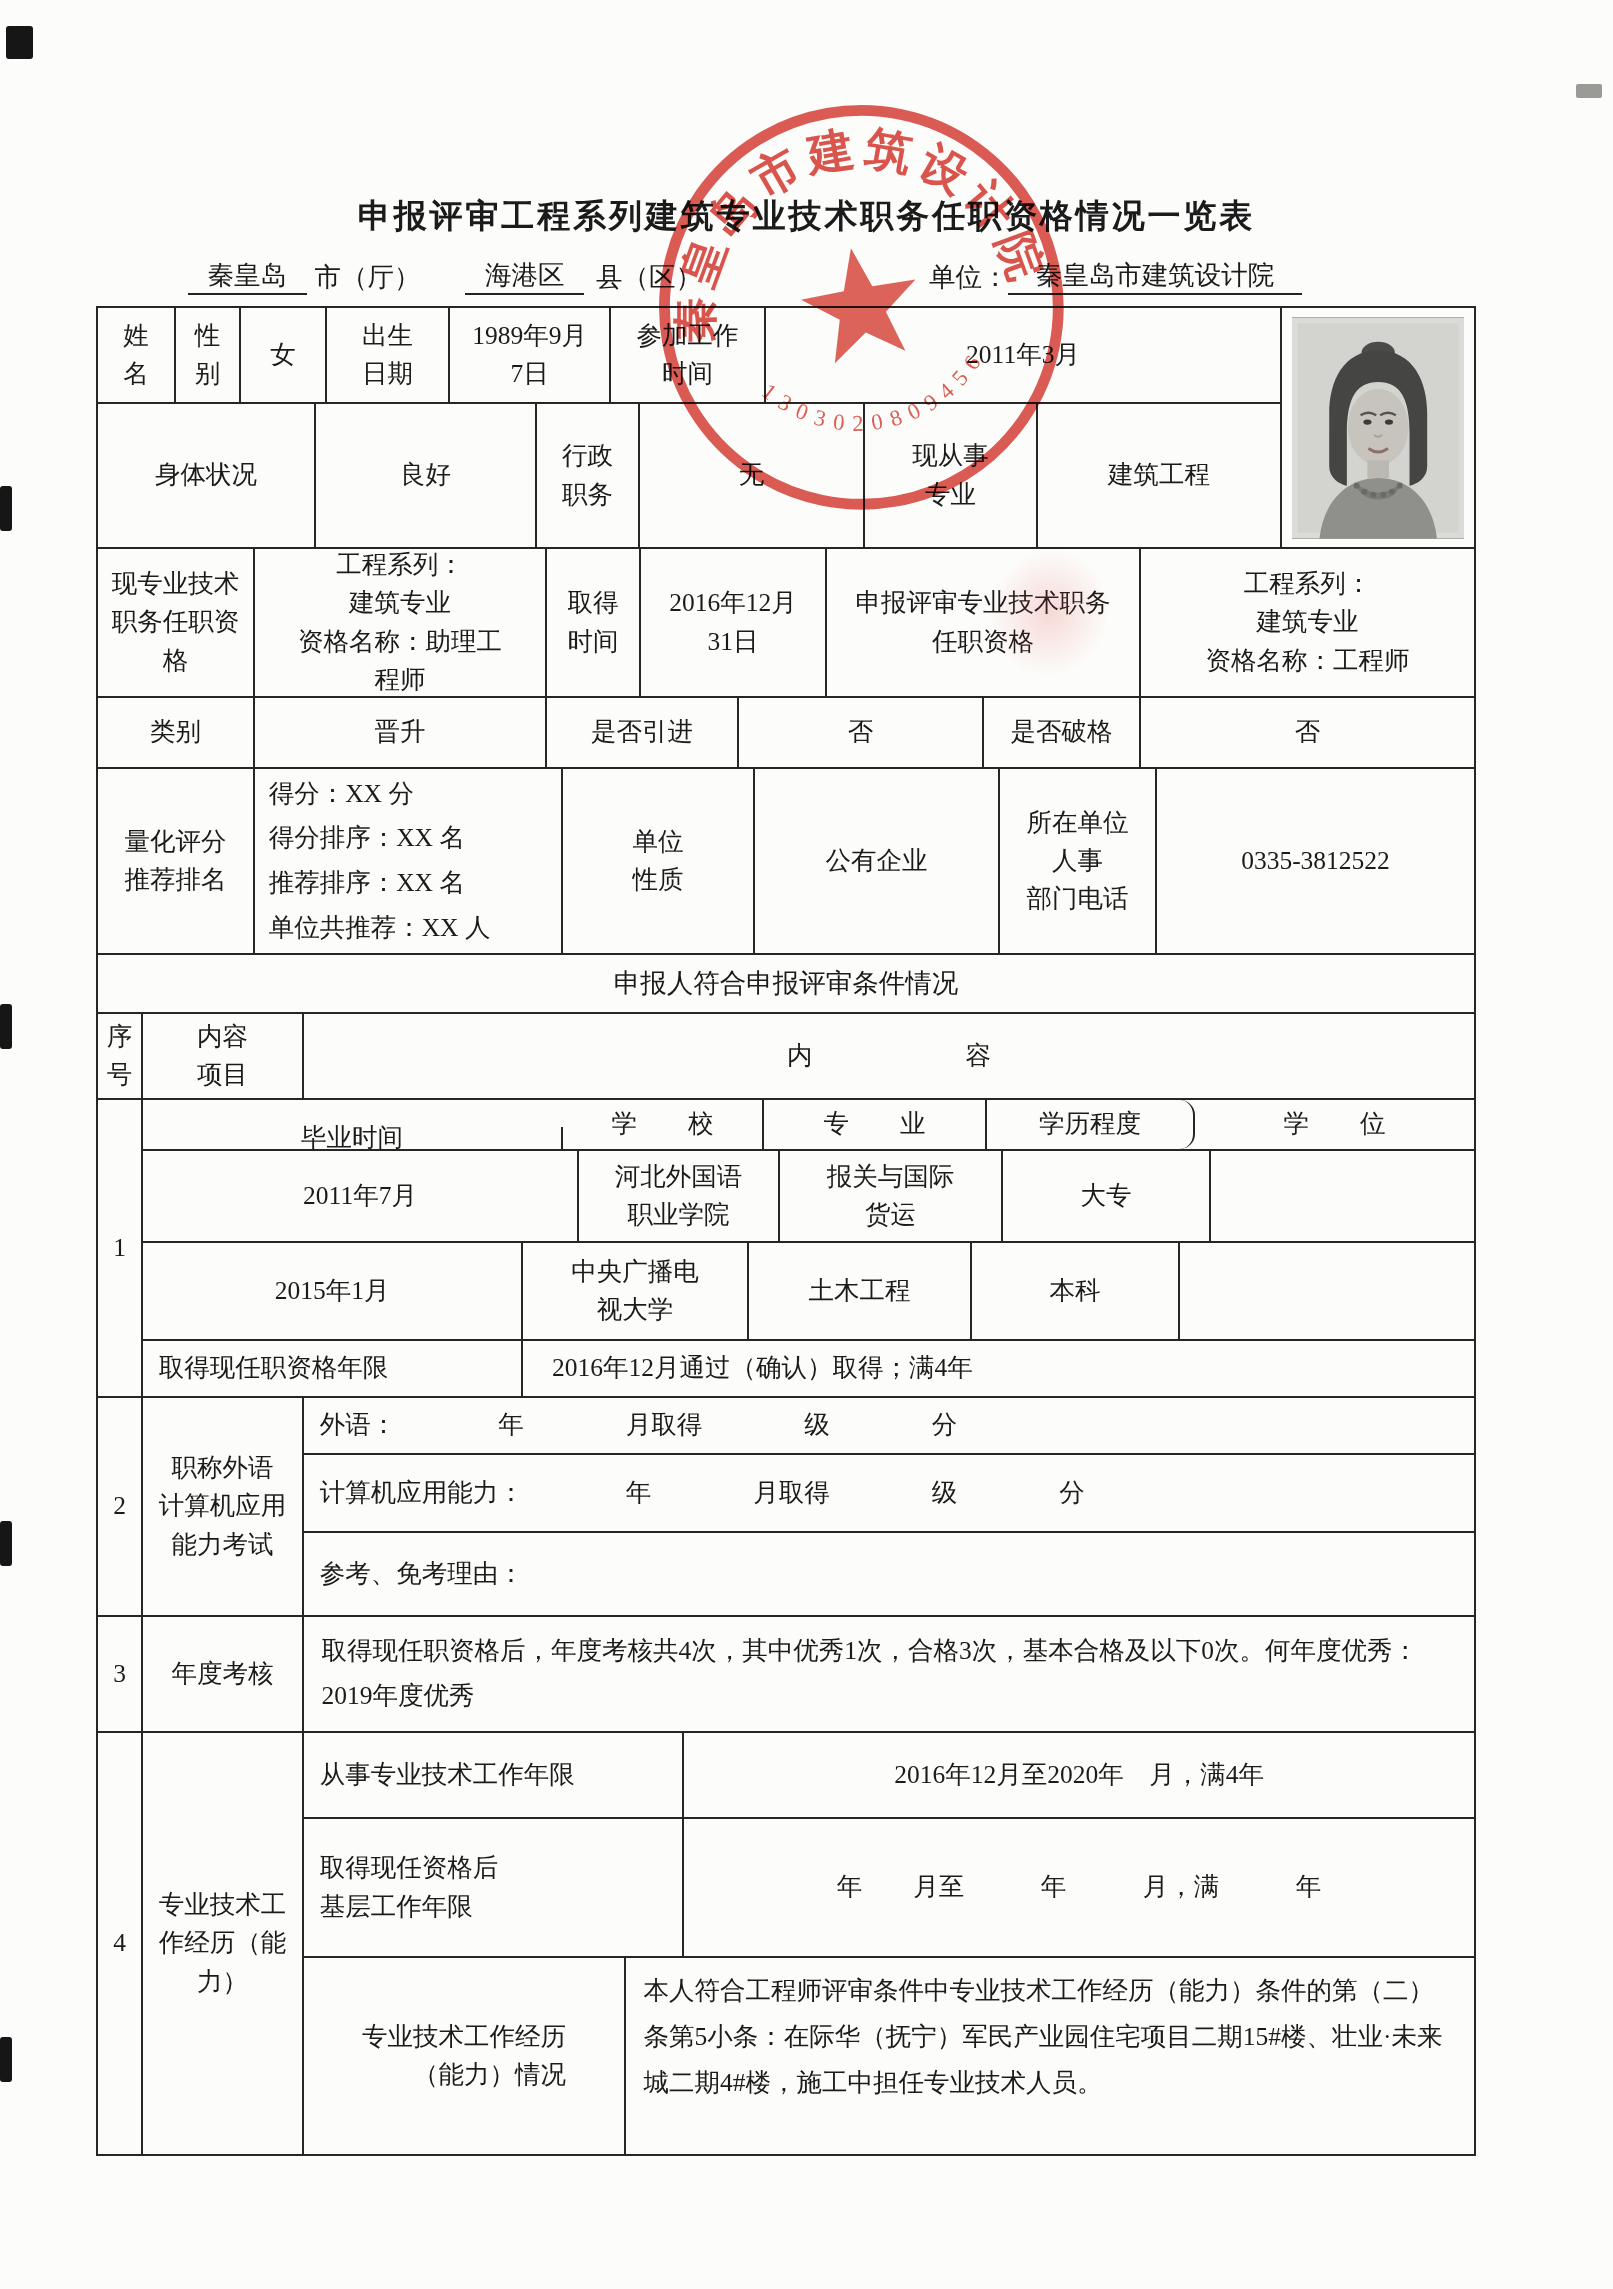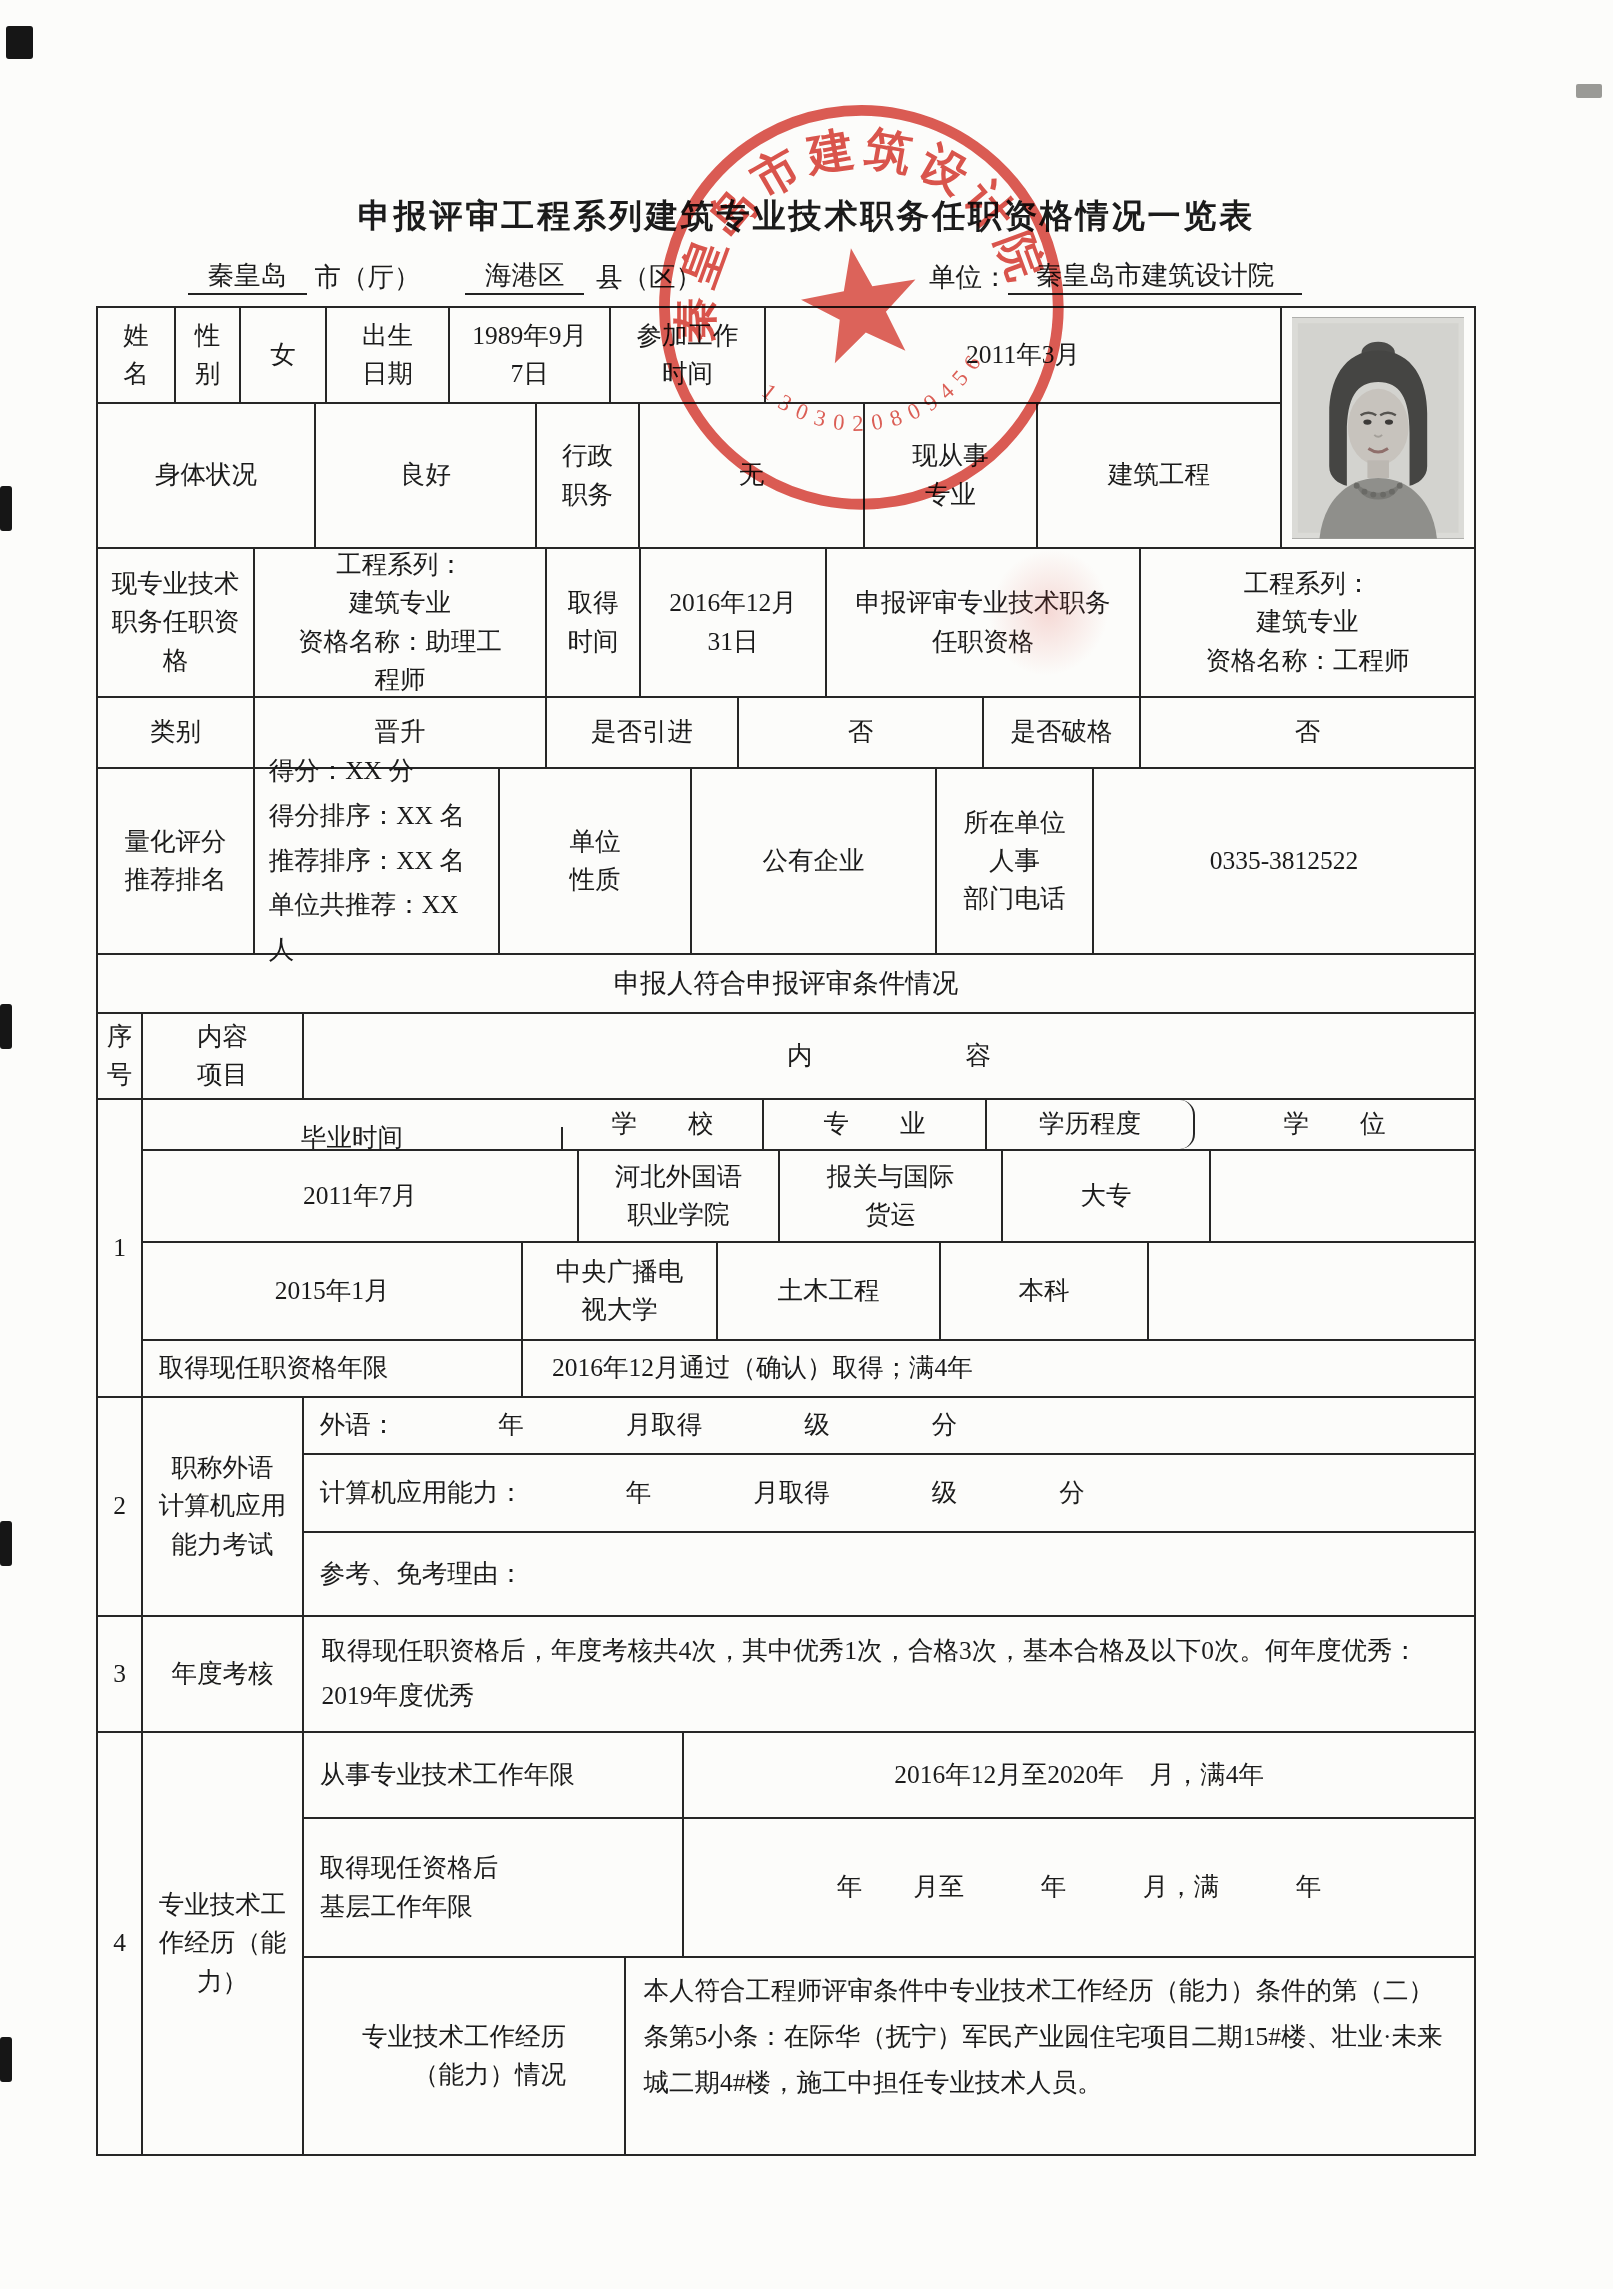--- a/index.html
+++ b/index.html
@@ -163,21 +163,21 @@
       <div class="cell" style="width:292px;">晋升</div>
       <div class="cell" style="width:192px;">是否引进</div>
       <div class="cell" style="width:245px;">否</div>
       <div class="cell" style="width:157px;">是否破格</div>
       <div class="cell grow last">否</div>
     </div>
 
     <div class="trow" style="height:186px;">
       <div class="cell" style="width:157px;">量化评分
 推荐排名</div>
-      <div class="cell left" style="width:245px;line-height:1.75;padding-left:13.7px;">得分：XX 分
+      <div class="cell left" style="width:308px;line-height:1.75;padding-left:13.7px;">得分：XX 分
 得分排序：XX 名
 推荐排序：XX 名
 单位共推荐：XX 人</div>
       <div class="cell" style="width:192px;">单位
 性质</div>
       <div class="cell" style="width:245px;">公有企业</div>
       <div class="cell" style="width:157px;">所在单位
 人事
 部门电话</div>
       <div class="cell grow last" style="font-family:'Liberation Serif','DejaVu Serif',serif;">0335-3812522</div>
@@ -209,21 +209,21 @@
           <div class="cell" style="width:436px;">2011年7月</div>
           <div class="cell" style="width:201px;">河北外国语
 职业学院</div>
           <div class="cell" style="width:223px;">报关与国际
 货运</div>
           <div class="cell" style="width:208px;">大专</div>
           <div class="cell grow last"></div>
         </div>
         <div class="trow" style="height:98px;">
           <div class="cell" style="width:380px;">2015年1月</div>
-          <div class="cell" style="width:195px;">中央广播电
+          <div class="cell" style="width:226px;">中央广播电
 视大学</div>
           <div class="cell" style="width:223px;">土木工程</div>
           <div class="cell" style="width:208px;">本科</div>
           <div class="cell grow last"></div>
         </div>
         <div class="trow nob" style="height:55px;">
           <div class="cell left" style="width:380px;padding-left:15.7px;">取得现任职资格年限</div>
           <div class="cell grow last left" style="padding-left:29px;">2016年12月通过（确认）取得；满4年</div>
         </div>
       </div>

